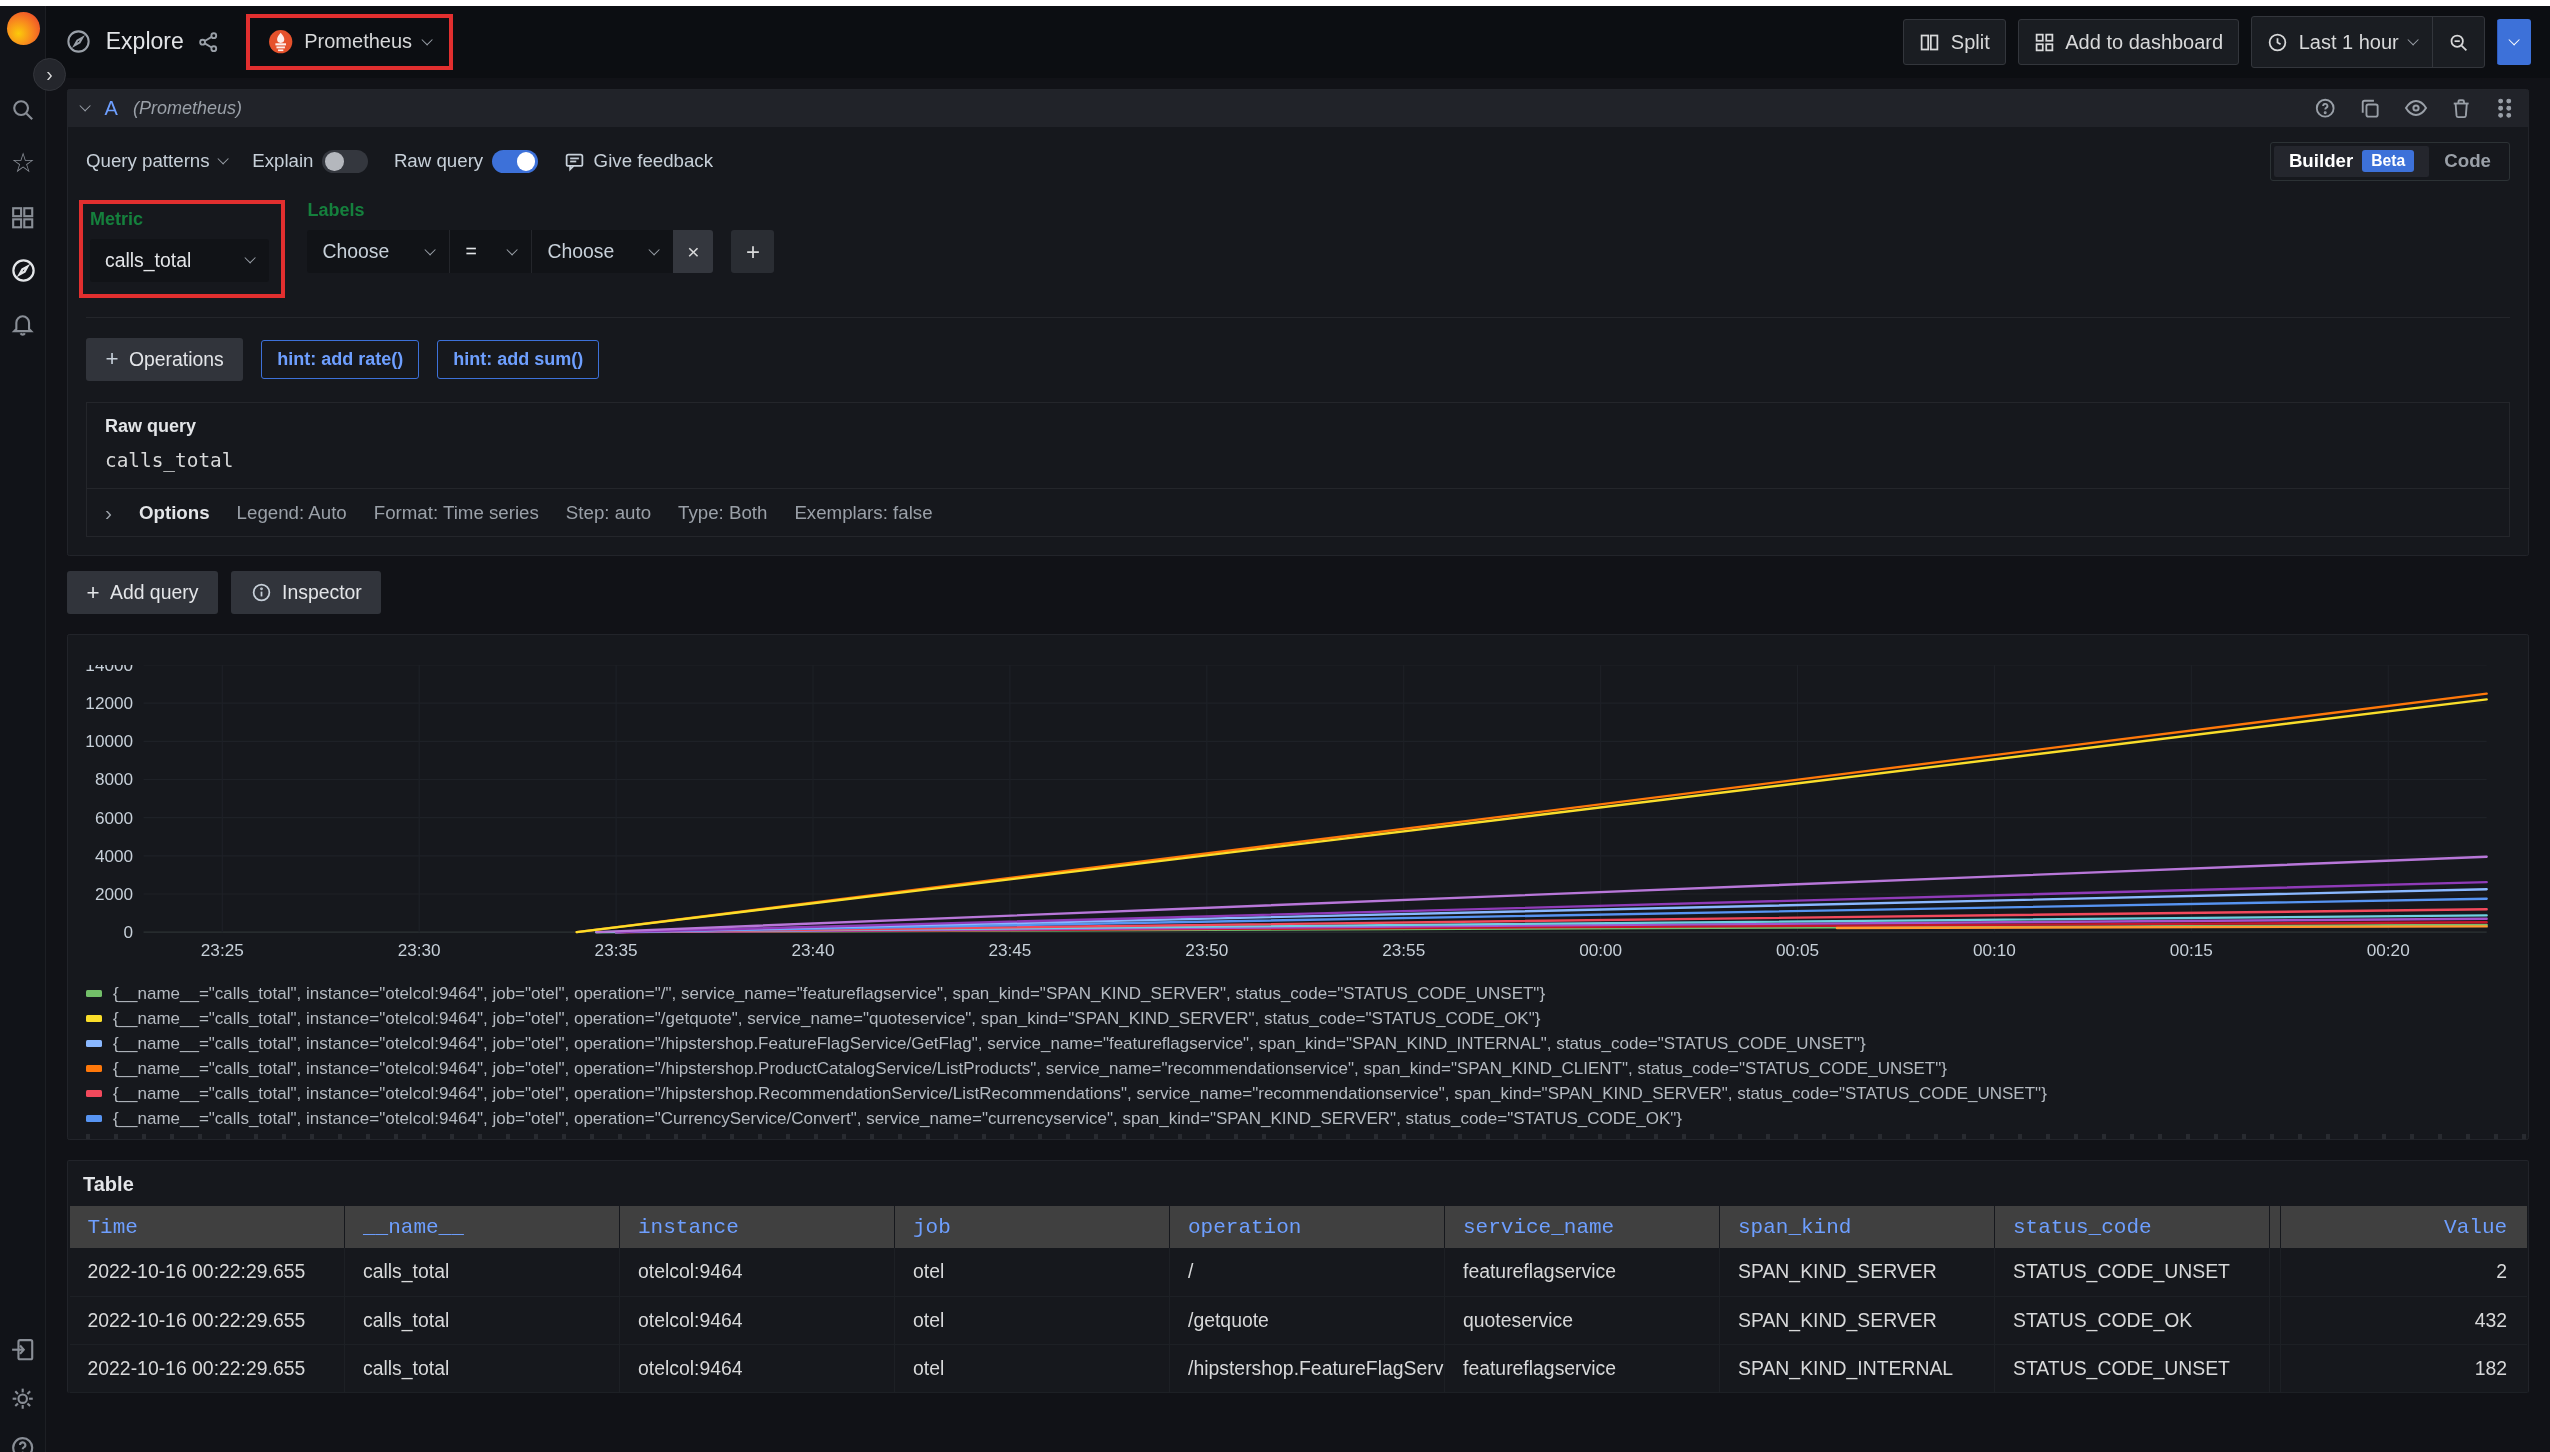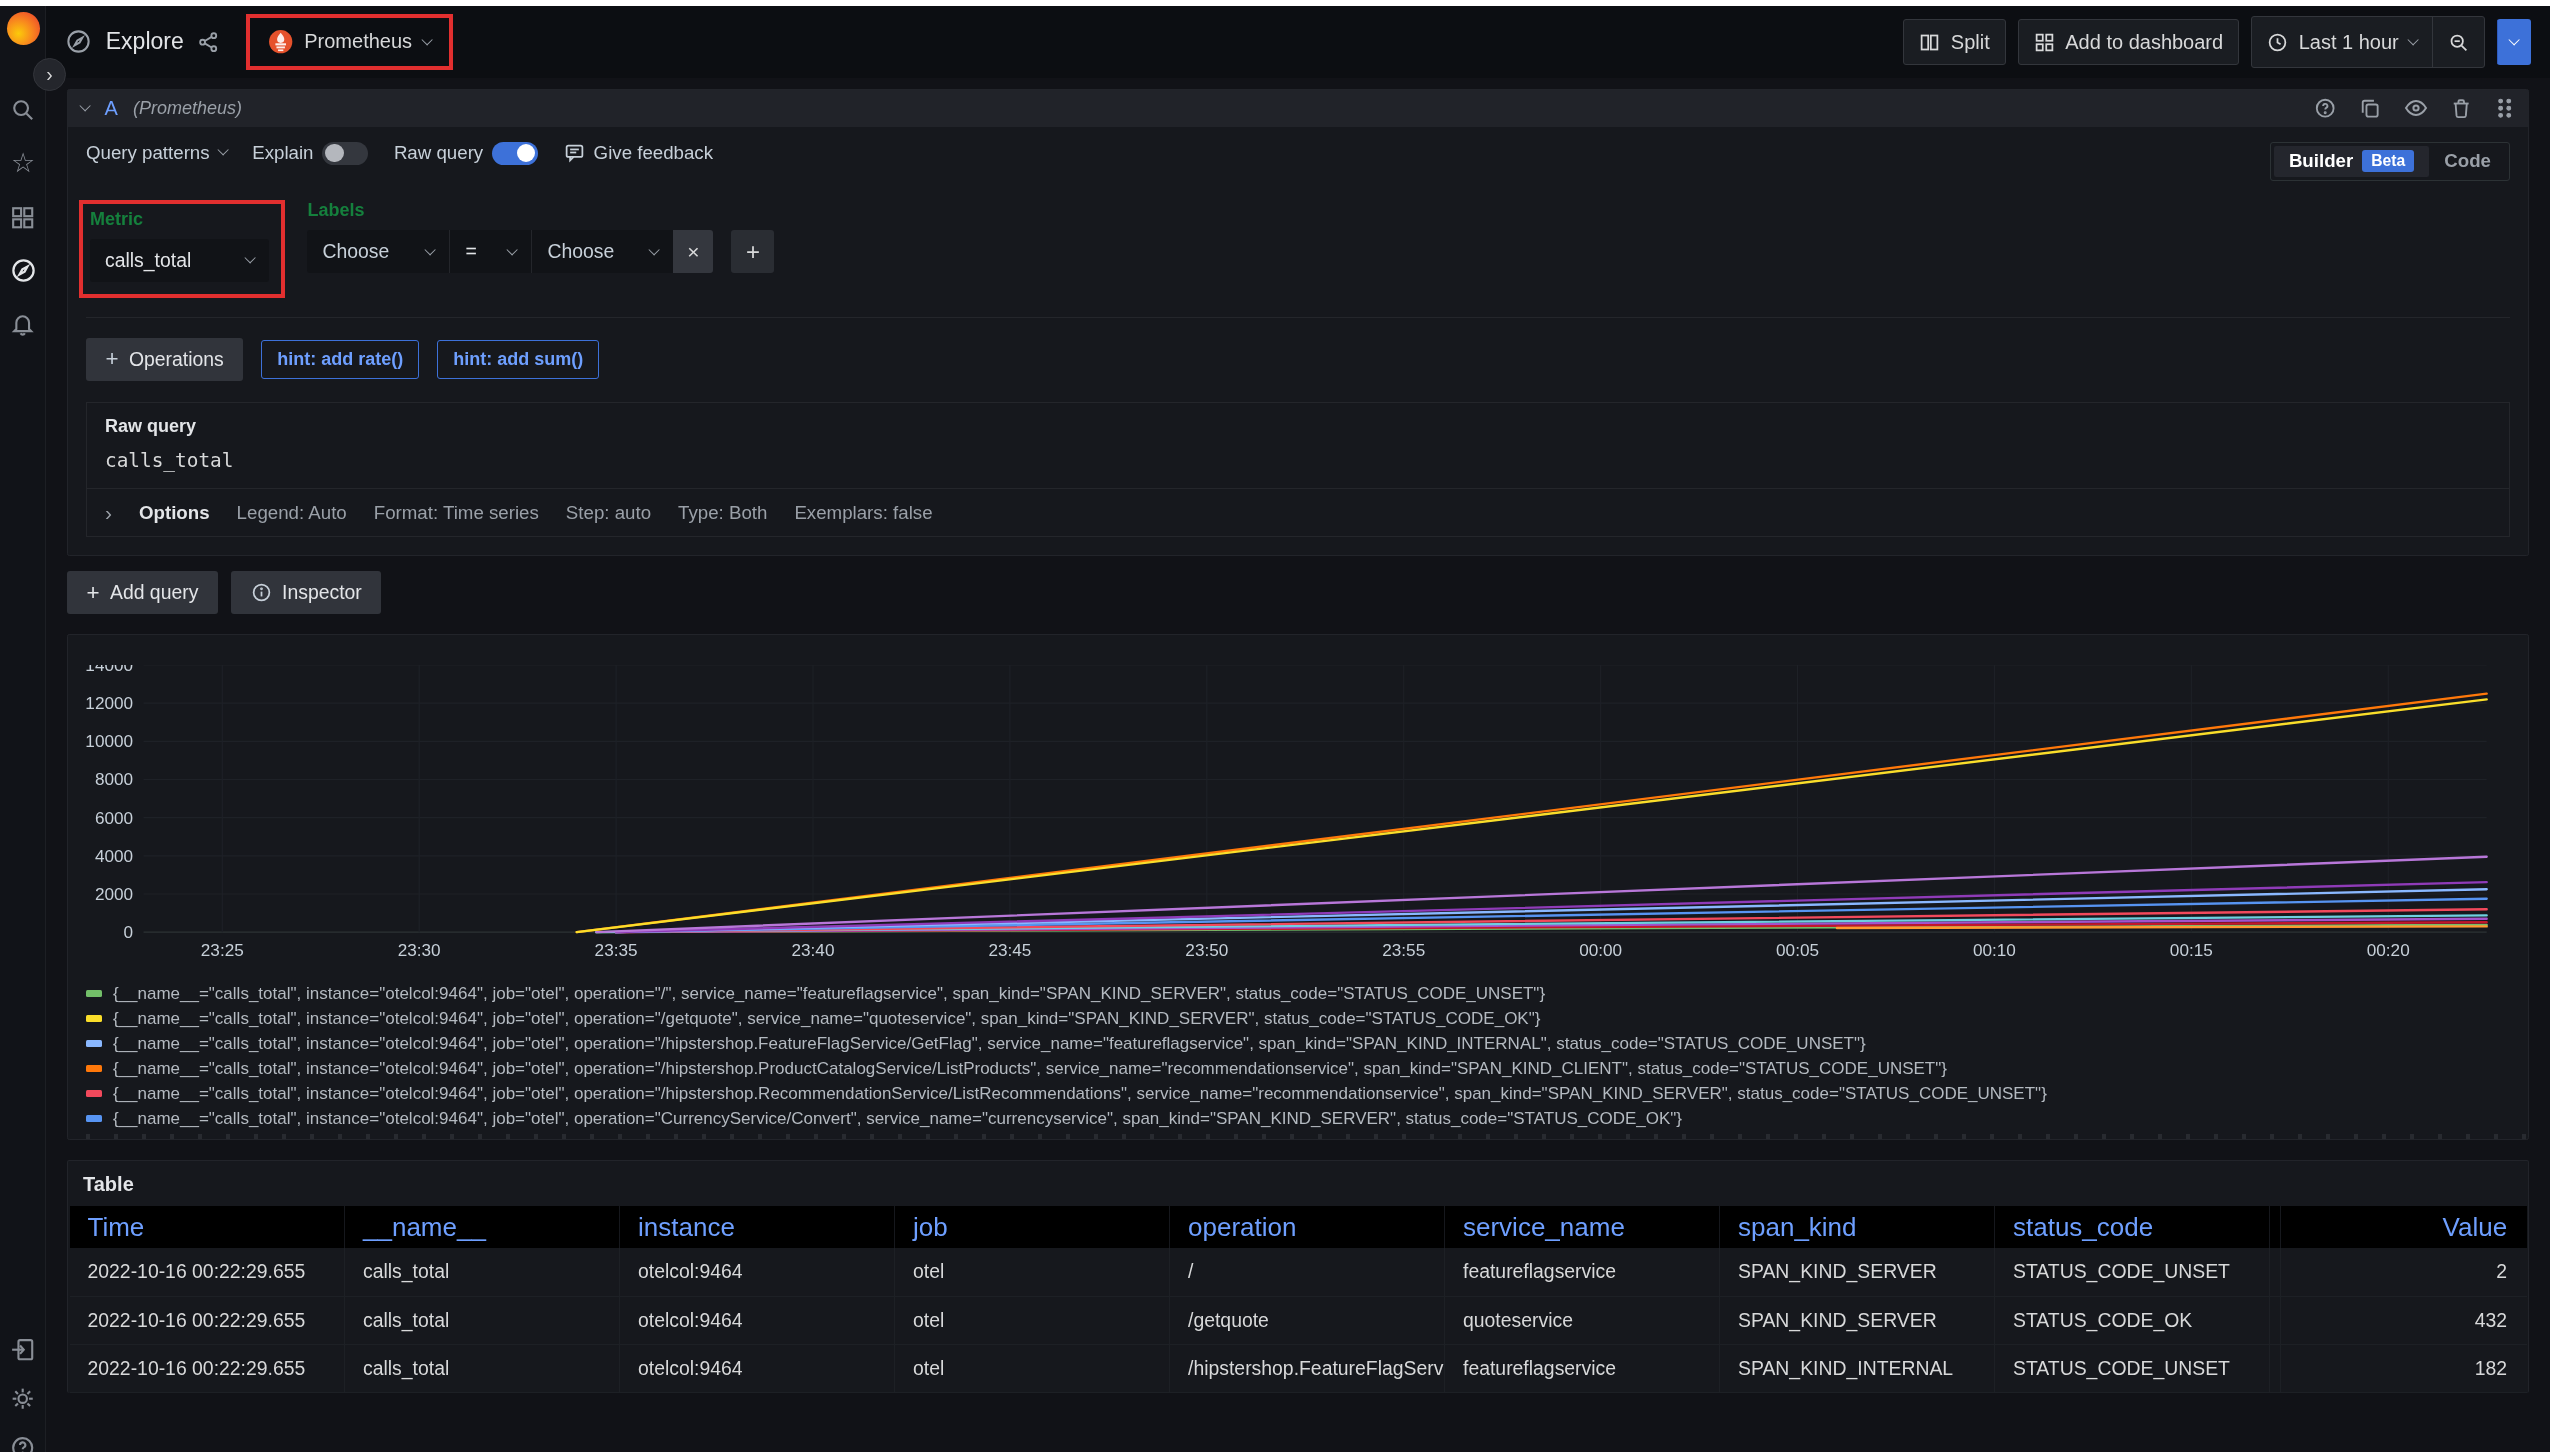--- a/index.html
+++ b/index.html
@@ -47,21 +47,21 @@
   .main { position:absolute; left:46px; top:78px; right:0; bottom:0; overflow:hidden; }
   .panel { margin:10.5px 21px 0 21px; background:#16181d; border:0.7px solid #22242a; border-radius:2.2px; }
 
   
   .qe-header { height:37px; background:#212329; display:flex; align-items:center; gap:15px; padding:0 13.4px; }
   .qe-ref { color:#6e9fff; font-size:20px; font-weight:500; }
   .qe-ds-hint { color:#9aa0a8; font-style:italic; font-size:18px; }
   .qe-header-icons { margin-left:auto; display:flex; align-items:center; gap:22.4px; }
   .qe-header-icons svg { stroke:#9aa0a8; }
   .qe-body { padding:15px 18px 18px 18px; }
-  .qe-toolbar { display:flex; align-items:flex-start; gap:25.4px; }
+  .qe-toolbar { display:flex; align-items:center; gap:25.4px; }
   .link-like { display:flex; align-items:center; gap:9px; color:#c7d0d9; font-size:18.7px; }
   .toggle { width:46px; height:23px; border-radius:12px; background:#34373e; position:relative; cursor:pointer; }
   .toggle .knob { position:absolute; top:2.2px; left:3px; width:18.7px; height:18.7px; border-radius:50%; background:#b4b7bd; }
   .toggle.on { background:#3d71d9; }
   .toggle.on .knob { left:auto; right:3px; background:#fff; }
   .seg-switch { margin-left:auto; display:flex; border:0.7px solid #2c3235; border-radius:3px; padding:3px; }
   .seg-switch .seg { display:flex; align-items:center; gap:9px; padding:4.5px 15px; color:#9aa0a8; font-size:18.7px; font-weight:600; border-radius:2.2px; }
   .seg-switch .seg.active { background:#24262d; color:#fff; }
   .beta-badge { background:#3d71d9; color:#fff; font-size:15.7px; font-weight:700; padding:2.2px 9px; border-radius:3px; }
 
@@ -100,21 +100,21 @@
   .legend { margin:19.4px 0 0 18px; height:158px; overflow:hidden; position:relative; }
   .legend-item { display:flex; align-items:center; gap:10.5px; height:25px; }
   .swatch { width:16.4px; height:6.7px; border-radius:1.5px; flex:none; }
   .legend-text { font-size:17px; color:#b4bac1; white-space:nowrap; }
   .legend::after { content:""; position:absolute; left:0; right:0; bottom:0; height:5.2px;
     background:repeating-linear-gradient(90deg,#3a3d43 0 3.7px,transparent 3.7px 28px); opacity:.5; }
 
   
   .tbl-header { padding:12px 15px 10.5px 15px; }
   table { width:calc(100% - 3px); margin:0 1.5px; border-collapse:collapse; table-layout:fixed; }
-  th { height:42px; background:#000000; color:#6e9fff; font-weight:500; font-size:26px; text-align:left; padding-left:18px; border-right:0.7px solid #16181d; }
+  th { height:42px; background:#404040; color:#6e9fff; font-weight:500; font-size:21px; text-align:left; padding-left:18px; border-right:0.7px solid #16181d;font-family:Liberation Mono, monospace; }
   td { height:48px; color:#d8d9da; font-size:19.4px; padding-left:18px; border-right:0.7px solid #1d2025; border-bottom:0.7px solid #1d2025; white-space:nowrap; overflow:hidden; }
   th.valcol, td.valcol { text-align:right; padding-right:19.4px; border-right:none; }
   .colw { width:275px; } .colspacer { width:auto; } .colval { width:246px; }
 
   svg.inline { display:block; }
 </style>
 </head>
 <body>
 
 <div class="top-strip"></div>

